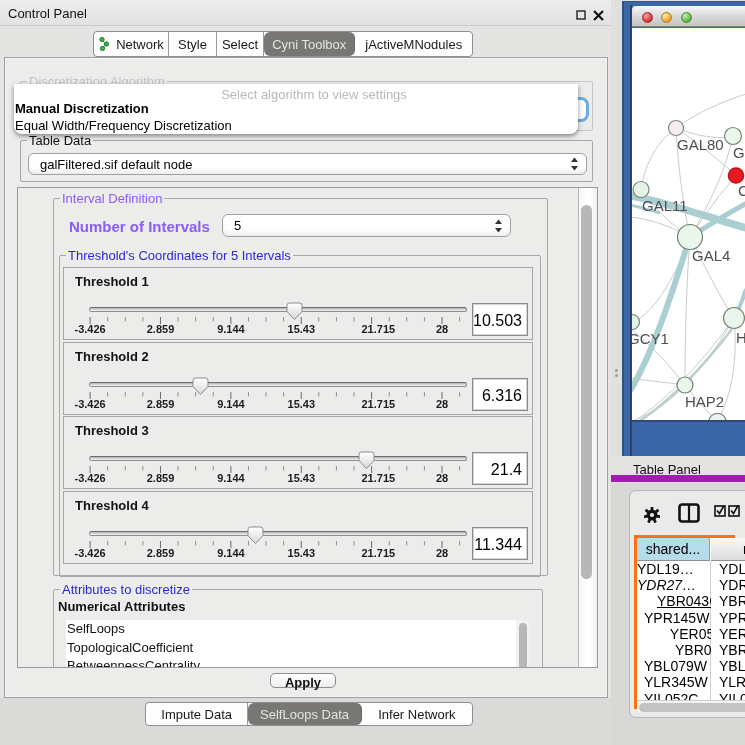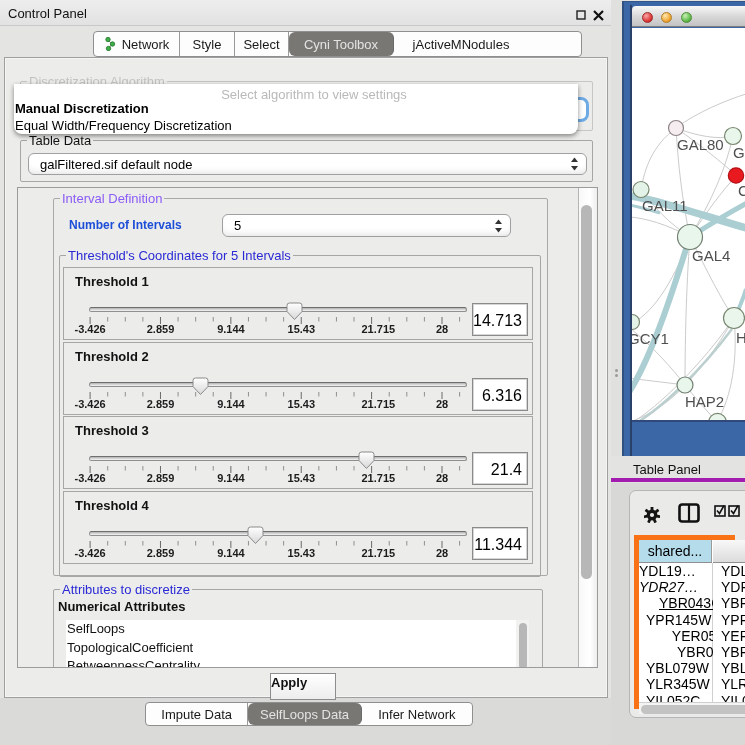--- a/index.html
+++ b/index.html
@@ -38,53 +38,53 @@
 .ticks { position:absolute; left:25px; top:48px; width:378px; height:7px; }
 .tlabels { position:absolute; left:0; top:55px; width:100%; height:12px; font-size:11px; font-weight:bold; color:#1c1c1c; }
 .tlabels span { position:absolute; transform:translateX(-50%); }
 .thumb { position:absolute; top:34px; width:17px; height:19px; margin-left:-8px; }
 
 
 #attrlist { position:absolute; background:#fff; }
 #attrlist div { font-size:13px; color:#111; padding-left:1px; height:18.5px; line-height:18.5px; }
 
 
-#applybtn { left:265px; top:615px; width:66px; height:27px; background:linear-gradient(#ffffff,#ededed); border:1px solid #8d8d8d; border-radius:0; font-size:13px; font-weight:bold; line-height:17px; color:#111; }
+#applybtn { left:265px; top:615px; width:66px; height:15px; background:linear-gradient(#ffffff,#ededed); border:1px solid #8d8d8d; border-radius:5px; font-size:13px; font-weight:bold; text-align:center; line-height:17px; color:#111; }
 
 
 .sbthumb { position:absolute; background:#b7b7b7; border-radius:6px; }
 
 
 #netwin { left:622px; top:1px; width:123px; height:455px; background:#3c67a7; border-left:2px solid #30507f; border-top:1.5px solid #34558a; }
 #nettitle { left:632px; top:6px; width:113px; height:21px; background:linear-gradient(#f8f8f8 0%,#d9d9d9 50%,#c3c3c3 100%); border-bottom:1px solid #7e7e7e; border-top-left-radius:4px; }
 .light { position:absolute; top:6px; width:11px; height:11px; border-radius:50%; }
 #netcanvas { left:632px; top:28px; width:113px; height:392px; background:#ffffff; }
-#tpband { left:611px; top:456px; width:134px; height:26px; background:#e3e3e1; border-bottom:4px solid #a21caf;text-align:right; }
+#tpband { left:611px; top:456px; width:134px; height:26px; background:#e3e3e1; border-bottom:7px solid #a21caf;text-align:right; }
 #tpband .t { position:absolute; left:22px; top:6px; font-size:13px; color:#111; }
 #rbg { left:611px; top:483px; width:134px; height:262px; background:#d8d8d6; }
 #tablepanel { left:629px; top:490px; width:130px; height:228px; background:#eaeae8; border:1px solid #b5b5b5; border-radius:7px; }
-#dtable { left:634px; top:535px; width:101px; height:174px; border:5px solid #f97316; background:#fff; font-size:14px; }
+#dtable { left:634px; top:535px; width:101px; height:174px; border:3px solid #f97316; background:#fff; font-size:14px; }
 </style>
 </head>
 <body>
 
 <div class="abs" id="titlebar">
   <span class="t">Control Panel</span>
   <svg class="abs" style="left:576px; top:10px;" width="11" height="11">
       <rect x="1" y="1" width="8" height="8" fill="none" stroke="#222" stroke-width="1.4"></rect>
     </svg>
   <svg class="abs" style="left:592px; top:9px;" width="13" height="13">
       <path d="M2,2 L11,11 M11,2 L2,11" stroke="#111" stroke-width="2.2"></path>
     </svg>
 </div>
 <div class="abs" id="leftbg"></div>
 <div class="abs" id="gapstrip"></div>
 <div class="abs" id="btm"></div>
 
-<div class="abs tabbar" style="left:93px; top:31px; width:489px; height:26px;">
+<div class="abs tabbar" style="left:93px; top:31px; width:380px; height:26px;">
   <div class="tab" style="width:86px;">
     <svg width="13" height="14" viewBox="0 0 13 14" style="margin-right:5px;">
       <line x1="4" y1="3" x2="8" y2="7" stroke="#888" stroke-width="1"></line>
       <line x1="8" y1="7" x2="5" y2="11" stroke="#888" stroke-width="1"></line>
       <circle cx="4" cy="2.5" r="2.2" fill="#3fae49" stroke="#1e7527" stroke-width="0.8"></circle>
       <circle cx="8.5" cy="7" r="2.2" fill="#3fae49" stroke="#1e7527" stroke-width="0.8"></circle>
       <circle cx="4.5" cy="11.5" r="2.2" fill="#3fae49" stroke="#1e7527" stroke-width="0.8"></circle>
     </svg>
     Network
   </div>
@@ -111,21 +111,21 @@
           <path d="M4.5,13.5 L8,9 H1 Z" fill="#333"></path>
         </svg>
     </div>
   </div>
 
   <div class="abs" id="scrollpane" style="left:12px; top:129px; width:581px; height:481px; border:1px solid #9b9b9b; background:#ececea; overflow:hidden;">
 
     <div class="group" style="left:35px; top:10px; width:495px; height:378px; border-color:#a9a9a9;">
       <span class="gtitle" style="color:#8b5cf6;">Interval Definition</span>
     </div>
-    <div class="abs" style="left:51px; top:30px; font-size:12px; font-weight:bold; color:#1d4ed8;">Number of Intervals</div>
+    <div class="abs" style="left:51px; top:30px; font-size:15px; font-weight:bold; color:#8b5cf6;">Number of Intervals</div>
     <div class="combo" style="left:204px; top:26px; width:289px; height:23px;">
       <span class="cv">5</span>
       <svg width="9" height="14" viewBox="0 0 9 14">
           <path d="M4.5,0.5 L8,5 H1 Z" fill="#333"></path>
           <path d="M4.5,13.5 L8,9 H1 Z" fill="#333"></path>
         </svg>
     </div>
 
     <div class="group" style="left:41px; top:67px; width:482px; height:322px;">
       <span class="gtitle" style="color:#2929d6;">Threshold's Coordinates for 5 Intervals</span>
@@ -168,21 +168,21 @@
         </div>
         <svg class="thumb" style="left:230px;" width="17" height="19" viewBox="0 0 17 19">
     <defs>
             <linearGradient id="g79" x1="0" y1="0" x2="0" y2="1">
     <stop offset="0" stop-color="#ffffff"></stop>
               <stop offset="1" stop-color="#d8d8d8"></stop>
             </linearGradient>
           </defs>
     <path d="M3.5,1 H13.5 Q16,1 16,3.5 V9.5 L8.5,17.5 L1,9.5 V3.5 Q1,1 3.5,1 Z" fill="url(#g79)" stroke="#8a8a8a" stroke-width="1"></path>
         </svg>
-        <div class="vbox">14.713</div>
+        <div class="vbox">10.503</div>
       </div>
       <div class="tpanel" style="left:45px; top:154px;">
         <div class="tlab">Threshold 2</div>
         <div class="track"></div>
         <svg class="ticks" width="470" height="8" style="left:0; top:49px; width:470px;">
           <line x1="26.10" y1="0" x2="26.10" y2="7" stroke="#6a6a6a" stroke-width="1"></line>
           <line x1="43.70" y1="0" x2="43.70" y2="4.5" stroke="#8f8f8f" stroke-width="1"></line>
           <line x1="61.29" y1="0" x2="61.29" y2="4.5" stroke="#8f8f8f" stroke-width="1"></line>
           <line x1="78.88" y1="0" x2="78.88" y2="4.5" stroke="#8f8f8f" stroke-width="1"></line>
           <line x1="96.48" y1="0" x2="96.48" y2="7" stroke="#6a6a6a" stroke-width="1"></line>

